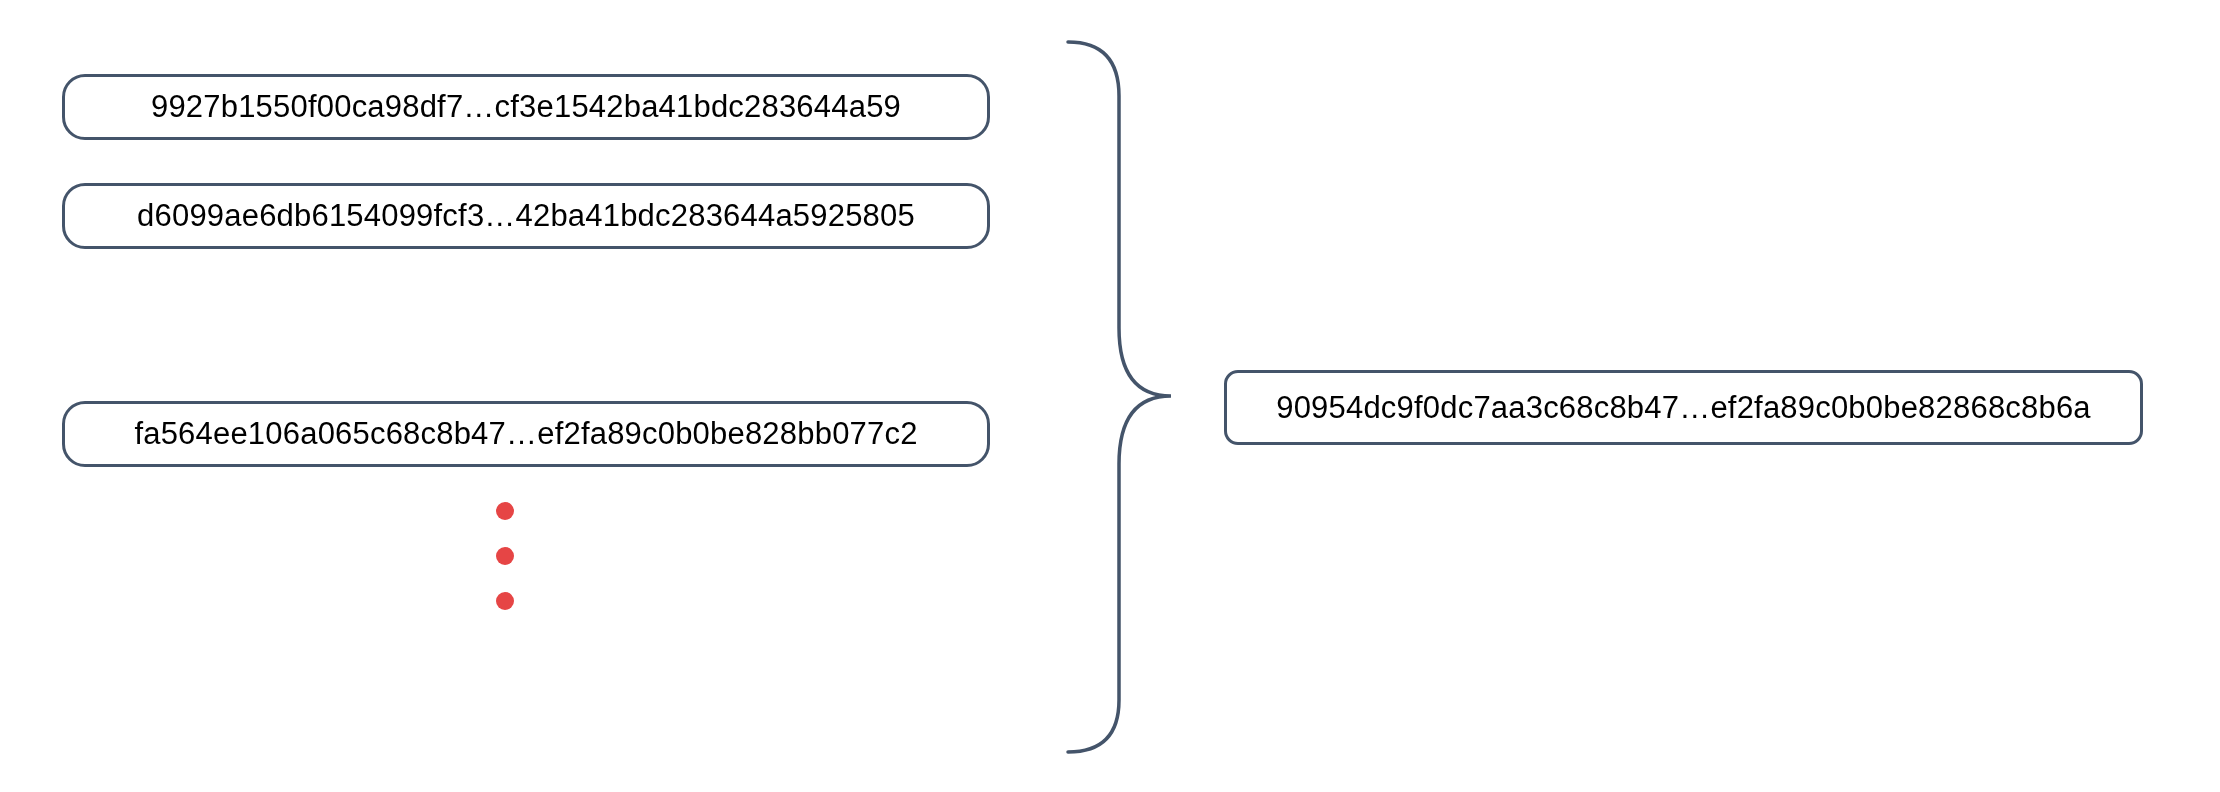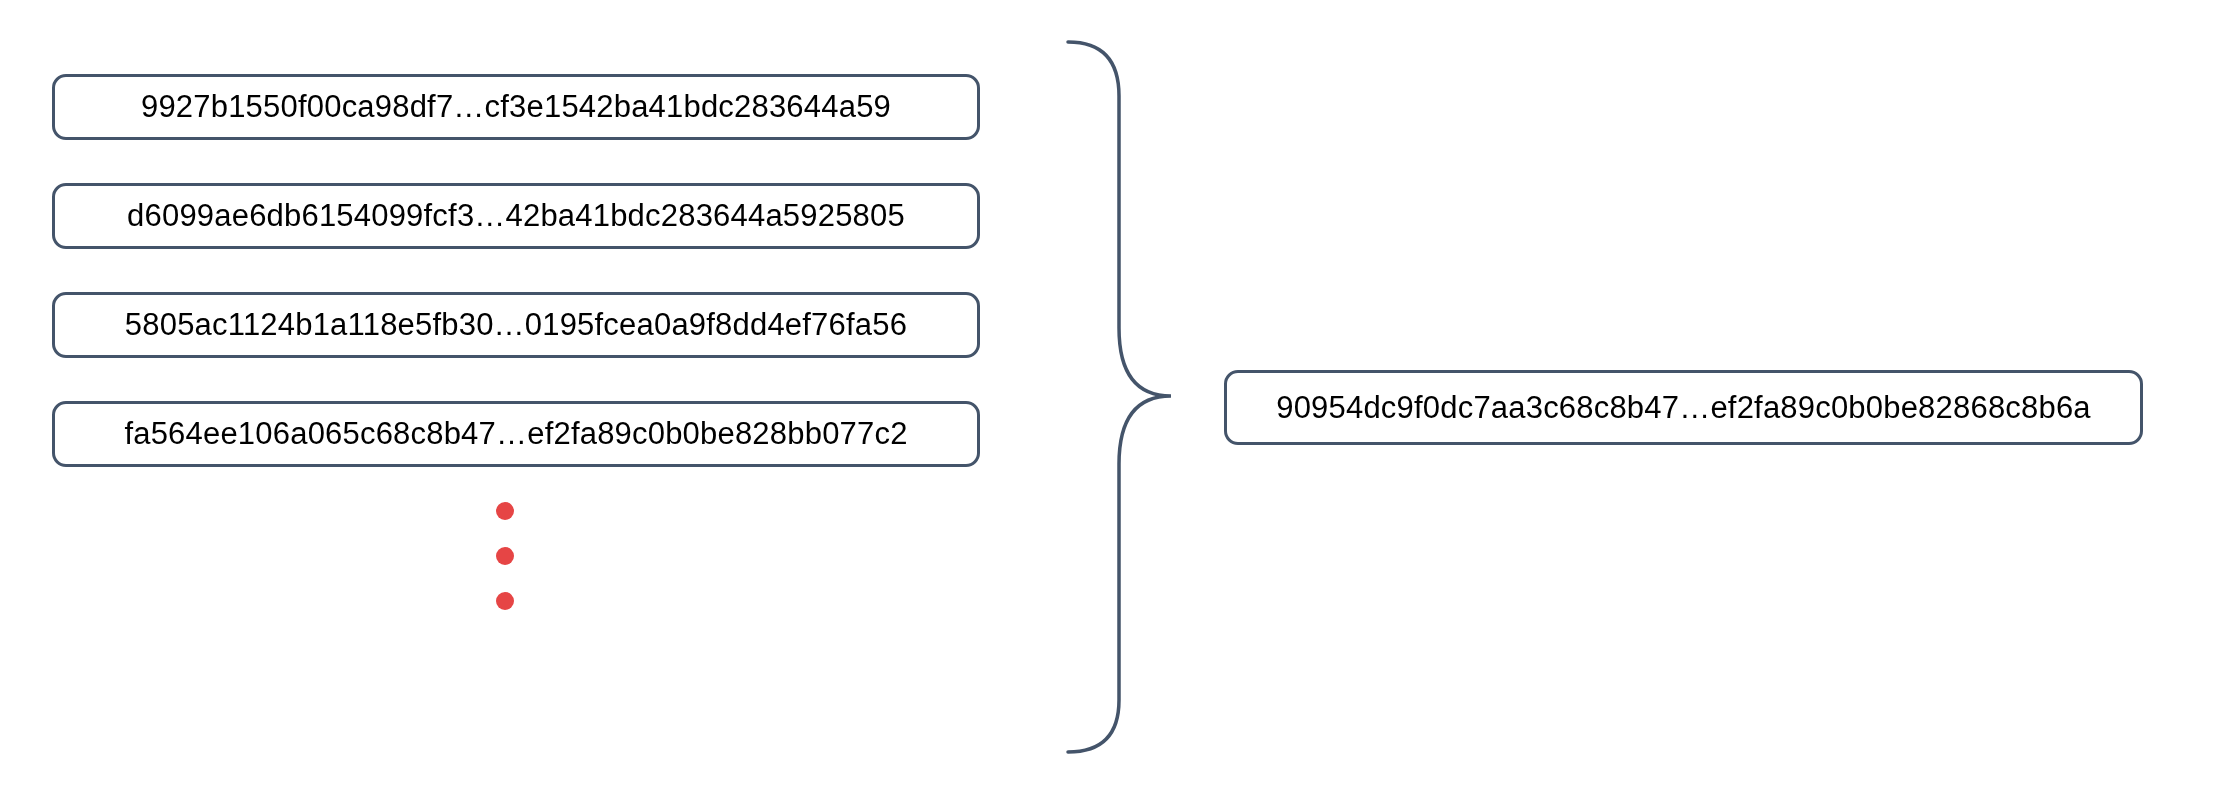--- a/index.html
+++ b/index.html
@@ -27,23 +27,24 @@
     border: 3px solid var(--outline, #44546a);
     border-radius: 14px;
     display: flex;
     align-items: center;
     justify-content: center;
     font-size: 31px;
     letter-spacing: 0.2px;
     white-space: nowrap;
   }
   .input-box {
-    left: 52px;
+    left: 62px;
     width: 928px;
     height: 66px;
+    border-radius: 23px;
   }
   .box-0 { top: 74px; }
   .box-1 { top: 183px; }
   .box-2 { top: 292px; }
   .box-3 { top: 401px; }
   .box-4 { top: 646px; }
   .output-box {
     left: 1224px;
     top: 370px;
     width: 919px;
@@ -84,23 +85,20 @@
 <div class="canvas">
 
   <div class="hash-box input-box box-0">
     <span>9927b1550f00ca98df7…cf3e1542ba41bdc283644a59</span>
   </div>
 
   <div class="hash-box input-box box-1">
     <span>d6099ae6db6154099fcf3…42ba41bdc283644a5925805</span>
   </div>
 
-  <div class="hash-box input-box box-2">
-    <span>5805ac1124b1a118e5fb30…0195fcea0a9f8dd4ef76fa56</span>
-  </div>
 
   <div class="hash-box input-box box-3">
     <span>fa564ee106a065c68c8b47…ef2fa89c0b0be828bb077c2</span>
   </div>
 
   <div class="dots">
     <span class="dot"></span>
     <span class="dot"></span>
     <span class="dot"></span>
   </div>

